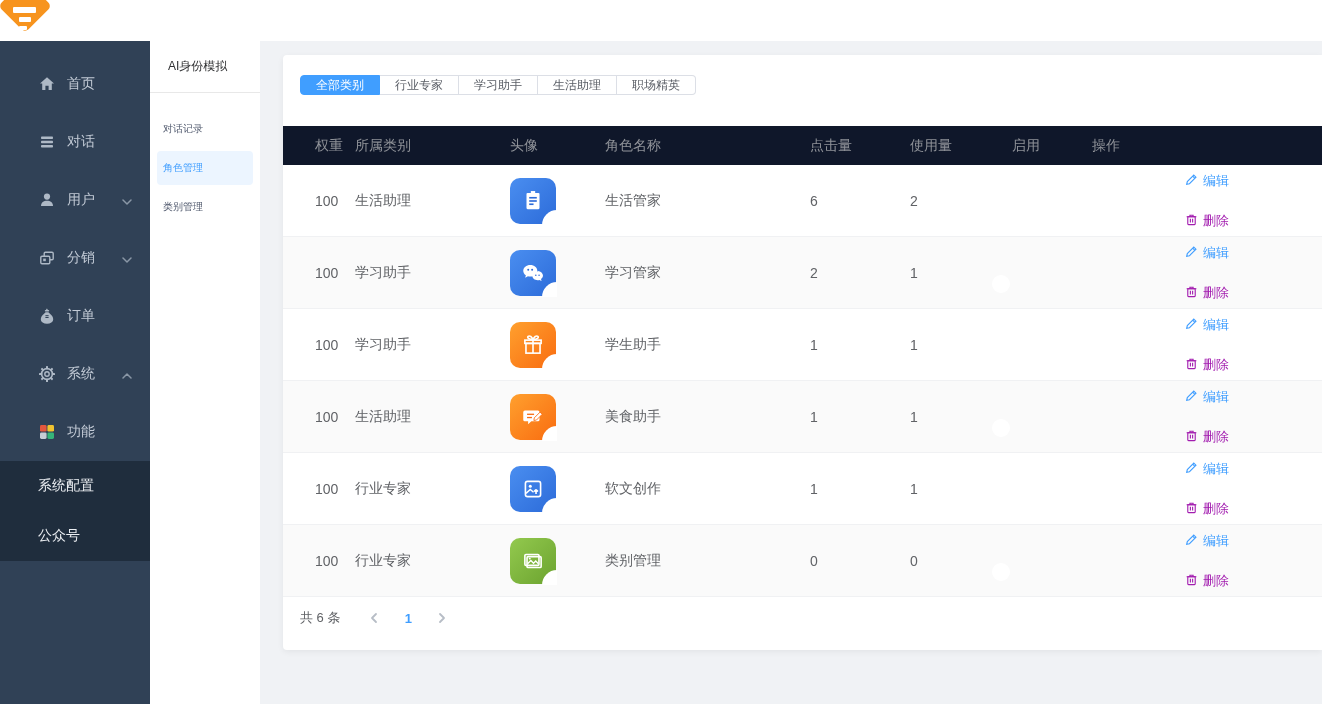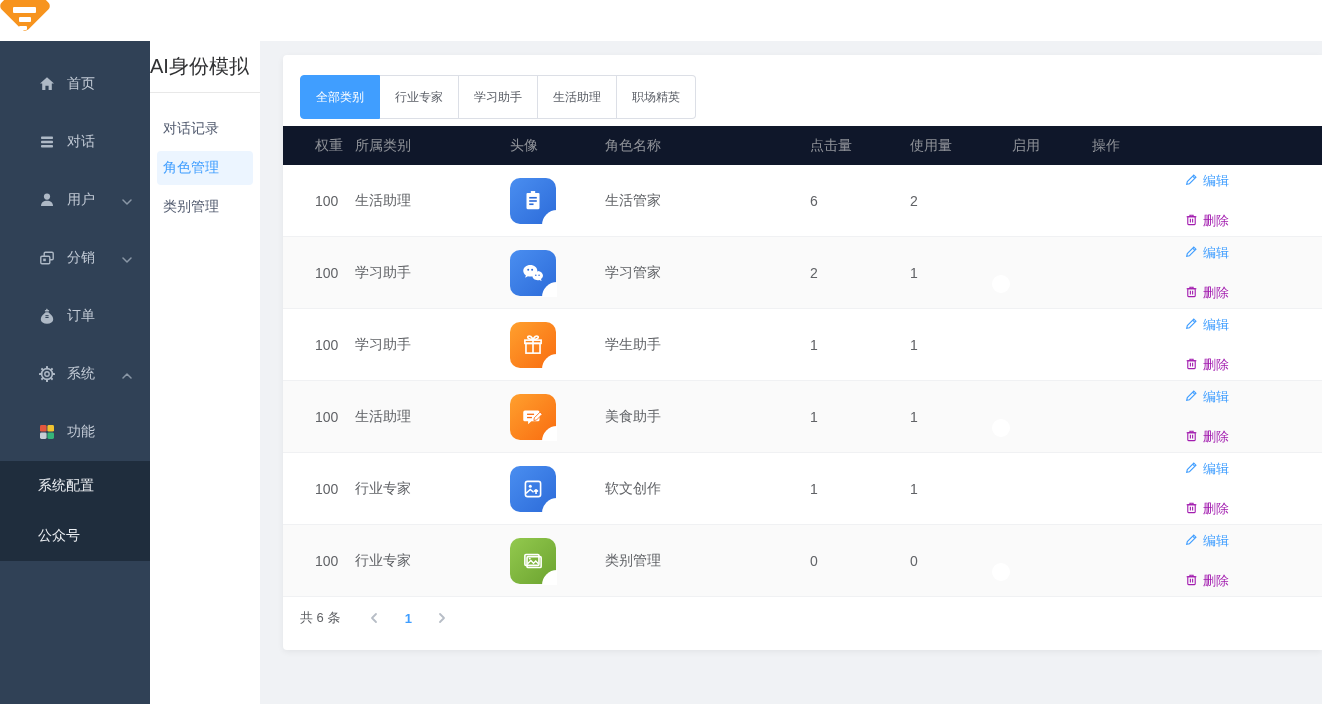--- a/index.html
+++ b/index.html
@@ -21,35 +21,35 @@
   .side-item { height:58px; display:flex; align-items:center; padding-left:38px; position:relative;
     color:#c3cbd6; font-size:14px; cursor:pointer; }
   .side-item .s-icon { width:18px; height:18px; margin-right:11px; display:inline-flex; align-items:center; justify-content:center; }
   .side-item .chev { position:absolute; right:18px; top:50%; transform:translateY(-50%); }
   .side-sub { background:#1f2d3d;text-align:center; }
   .side-sub .sub-item { height:50px; display:flex; align-items:center; padding-left:38px;
     color:#eceff3; font-size:14px; cursor:pointer; }
 
   
   .panel { position:absolute; left:150px; top:41px; width:110px; height:663px; background:#fff; }
-  .panel-title { height:52px; display:flex; align-items:center; padding-left:0;
-    font-size:20px; color:#303133; border-bottom:1px solid #e8e8e8; }
+  .panel-title { height:52px; display:flex; align-items:center; padding-left:18px;
+    font-size:12px; color:#303133; border-bottom:1px solid #e8e8e8; }
   .panel-list { padding:19px 7px 0 7px; }
   .panel-item { height:34px; margin-bottom:5px; display:flex; align-items:center;
-    padding-left:6px; font-size:14px; color:#515a6e; border-radius:4px; cursor:pointer; }
+    padding-left:6px; font-size:10px; color:#515a6e; border-radius:4px; cursor:pointer; }
   .panel-item.active { background:#ecf5ff; color:#409EFF; }
 
   
   .main { position:absolute; left:260px; top:41px; width:1062px; height:663px; background:#f0f2f5; }
   .card { position:absolute; left:23px; top:14px; width:1039px; height:595px; background:#fff;
     border-radius:4px 0 0 4px; box-shadow:0 2px 6px rgba(0,0,0,.06); }
 
   
   .tabs { position:absolute; left:17px; top:20px; display:flex; }
-  .tab { height:44px; padding:0 15px; display:flex; align-items:center; font-size:12px;
+  .tab { height:20px; padding:0 15px; display:flex; align-items:center; font-size:12px;
     color:#5a5e66; background:#fff; border:1px solid #dcdfe6; border-left:none; cursor:pointer; white-space:nowrap; }
   .tab:first-child { border-left:1px solid #dcdfe6; border-radius:4px 0 0 4px; }
   .tab:last-child { border-radius:0 4px 4px 0; }
   .tab.active { background:#409EFF; border-color:#409EFF; color:#fff; }
 
   
   .table { position:absolute; left:0; top:71px; width:1039px; }
   .tgrid { display:grid; grid-template-columns:40px 155px 95px 205px 100px 102px 80px 1fr;
     padding-left:32px; align-items:center; }
   .thead { height:39px; background:#0f172a; color:#909399; font-size:14px; font-weight:500; }

